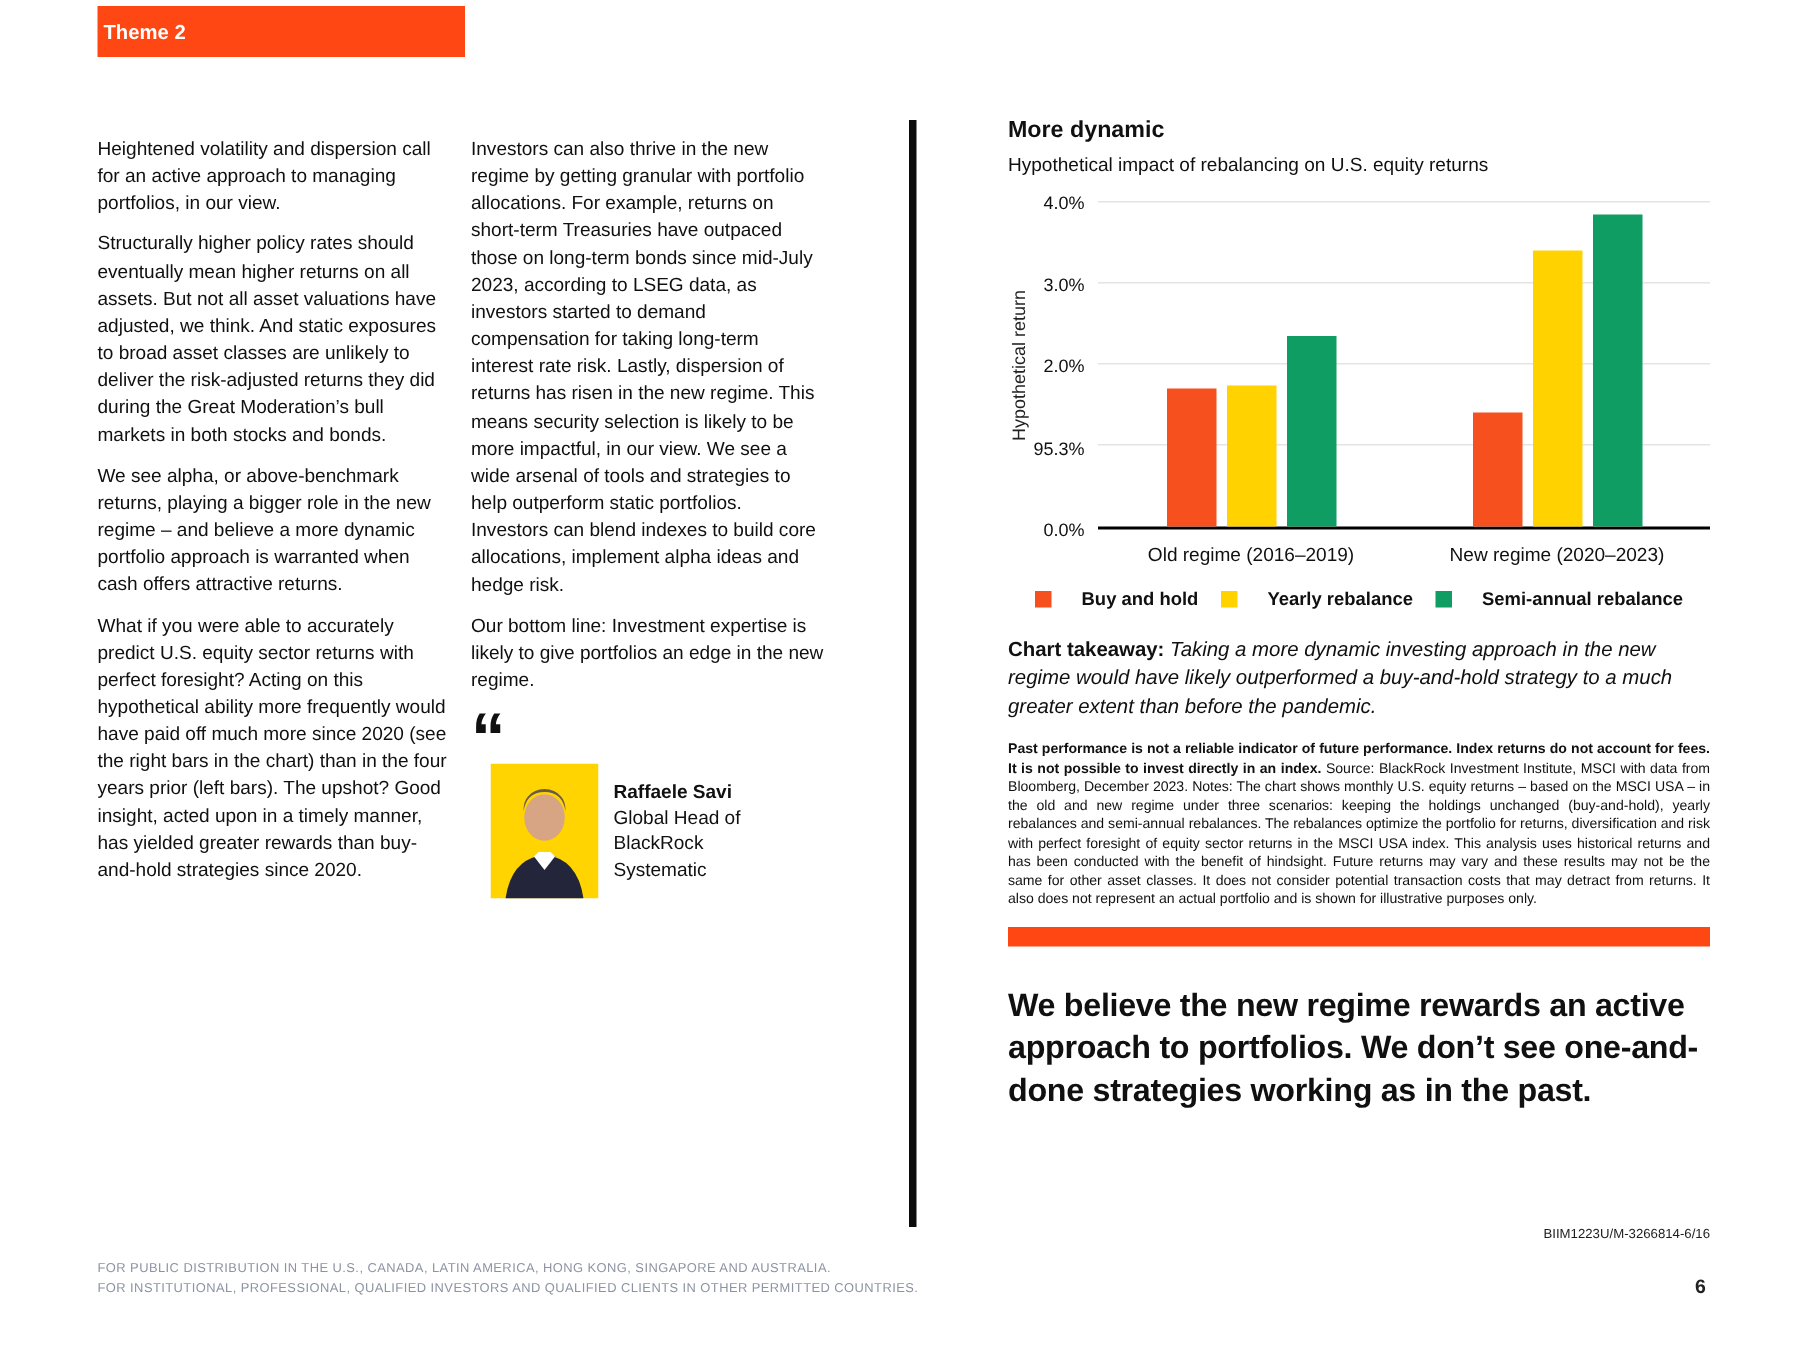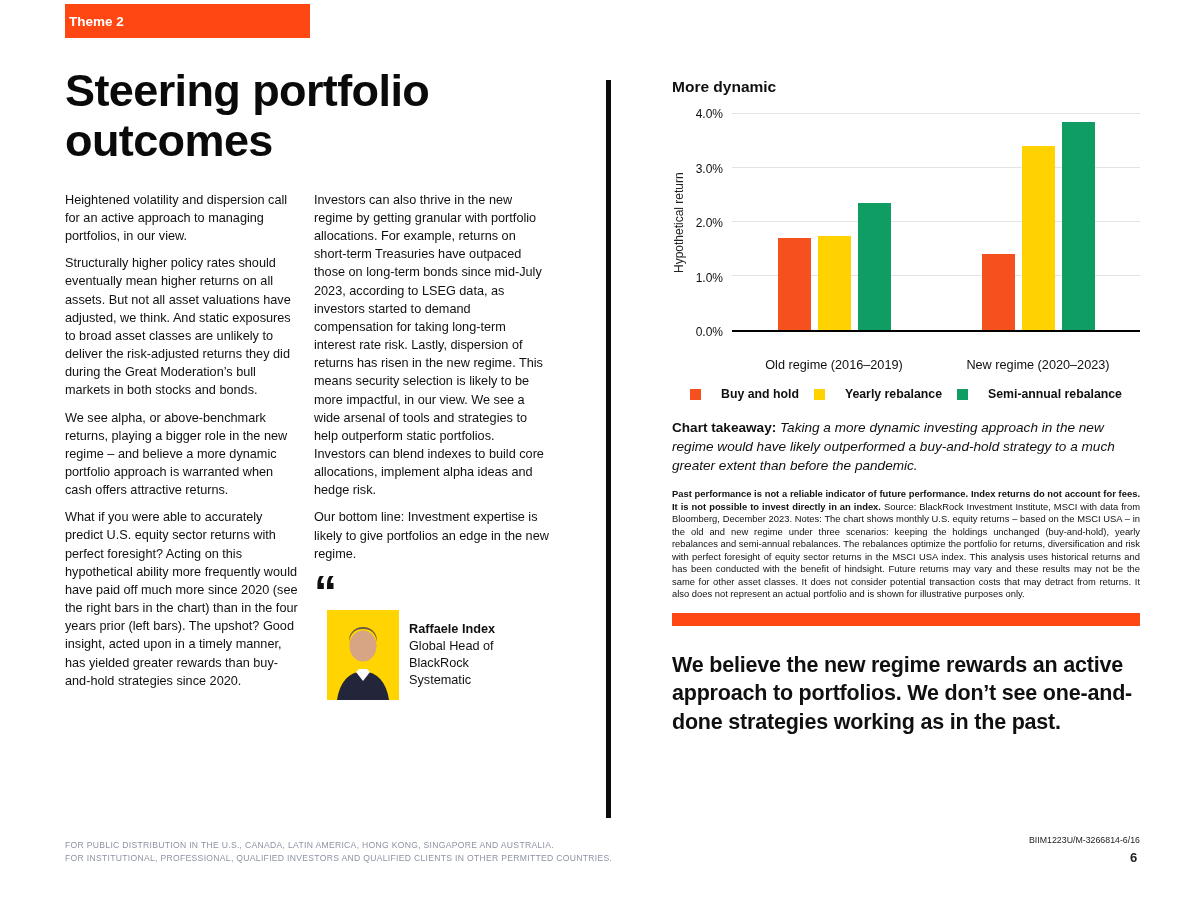--- a/index.html
+++ b/index.html
@@ -34,50 +34,49 @@
   .chart-row{display:flex;height:218px;}
   .chart-ylabel{writing-mode:vertical-rl;transform:rotate(180deg);text-align:center;
                 font-size:12px;width:18px;color:#222;}
   .chart-yticks{position:relative;width:42px;font-size:12px;}
   .chart-yticks span{position:absolute;right:9px;}
   .chart-plot{flex:1;position:relative;border-bottom:2px solid #000;
               display:flex;justify-content:space-around;}
   .gridline{position:absolute;left:0;right:0;height:1px;background:#e4e4e4;}
   .bar-group{display:flex;align-items:flex-end;gap:7px;z-index:1;}
   .bar{width:33px;}
-  .chart-xlabels{display:flex;margin-left:60px;margin-top:26px;font-size:12.7px;}
+  .chart-xlabels{display:flex;margin-left:60px;margin-top:10px;font-size:12.7px;}
   .chart-xlabels span{flex:1;text-align:center;}
   .chart-legend{display:flex;justify-content:center;gap:15px;margin-top:15px;}
   .legend-item{display:flex;align-items:center;gap:20px;font-weight:700;font-size:12.3px;}
   .swatch{width:11px;height:11px;display:inline-block;flex:none;}
 
   .takeaway{margin-top:18px;font-size:13.6px;line-height:1.38;}
   .takeaway .tk-label{font-weight:800;}
   .takeaway .tk-text{font-style:italic;}
 
   .disclosure{margin-top:13px;font-size:9.4px;line-height:1.33;text-align:justify;}
   .disclosure .d-bold{font-weight:700;}
 
   .orange-bar{margin-top:12px;height:13px;background:#FF4713;}
   .statement{margin-top:25px;font-size:21.5px;font-weight:800;line-height:1.33;letter-spacing:-0.2px;}
 
   .footer{position:absolute;left:65px;top:839px;font-size:8.6px;line-height:1.55;
           color:#8d93a3;letter-spacing:0.3px;}
   .pagenum{position:absolute;left:1130px;top:850px;font-weight:700;font-size:13px;color:#222;}
-  .doccode{position:absolute;right:60px;top:835px;font-size:8.8px;color:#1c1c1c;}
+  .doccode{position:absolute;right:60px;top:817px;font-size:8.8px;color:#1c1c1c;}
 </style>
 </head>
 <body>
 
 <div class="badge">
   <span>Theme 2</span>
 </div>
 
 <div class="left">
-  <h1 class="headline">Steering portfolio outcomes</h1>
   <div class="cols">
     <div class="col">
         <p>Heightened volatility and dispersion call for an active approach to managing portfolios, in our view.</p>
         <p>Structurally higher policy rates should eventually mean higher returns on all assets. But not all asset valuations have adjusted, we think. And static exposures to broad asset classes are unlikely to deliver the risk-adjusted returns they did during the Great Moderation’s bull markets in both stocks and bonds.</p>
         <p>We see alpha, or above-benchmark returns, playing a bigger role in the new regime – and believe a more dynamic portfolio approach is warranted when cash offers attractive returns.</p>
         <p>What if you were able to accurately predict U.S. equity sector returns with perfect foresight? Acting on this hypothetical ability more frequently would have paid off much more since 2020 (see the right bars in the chart) than in the four years prior (left bars). The upshot? Good insight, acted upon in a timely manner, has yielded greater rewards than buy-and-hold strategies since 2020.</p>
       </div>
     <div class="col">
       <div>
           <p>Investors can also thrive in the new regime by getting granular with portfolio allocations. For example, returns on short-term Treasuries have outpaced those on long-term bonds since mid-July 2023, according to LSEG data, as investors started to demand compensation for taking long-term interest rate risk. Lastly, dispersion of returns has risen in the new regime. This means security selection is likely to be more impactful, in our view. We see a wide arsenal of tools and strategies to help outperform static portfolios. Investors can blend indexes to build core allocations, implement alpha ideas and hedge risk.</p>
@@ -87,40 +86,41 @@
         <div class="quote-mark">“</div>
         <div class="attrib">
           <svg class="photo" viewBox="0 0 72 90" aria-hidden="true">
             <rect width="72" height="90" fill="#FFD400"></rect>
             <ellipse cx="36" cy="36" rx="13.5" ry="15.5" fill="#D7A583"></ellipse>
             <path d="M22 32 q2 -13 14 -13 q12 0 14 13 q0 -7 -3 -10 q-4 -5 -11 -5 q-7 0 -11 5 q-3 3 -3 10z" fill="#6b5a49"></path>
             <path d="M10 90 q4 -27 26 -29 q22 2 26 29z" fill="#23263a"></path>
             <path d="M29 62 l7 9 l7 -9 l-3 -3 h-8z" fill="#ffffff"></path>
           </svg>
           <div class="attrib-right">
-            <div class="attrib-name">Raffaele Index</div>
+            <div class="attrib-name">Raffaele Savi</div>
             <div class="attrib-title">Global Head of BlackRock Systematic</div>
           </div>
         </div>
       </div>
     </div>
   </div>
 </div>
 
 <div class="divider"></div>
 
 <div class="right">
   <div class="chart-title">More dynamic</div>
+  <div class="chart-subtitle">Hypothetical impact of rebalancing on U.S. equity returns</div>
 
   <div class="chart-wrap">
     <div class="chart-row">
       <div class="chart-ylabel">Hypothetical return</div>
       <div class="chart-yticks">
           <span style="bottom: calc(0% - 7px);">0.0%</span>
-          <span style="bottom: calc(25% - 7px);">1.0%</span>
+          <span style="bottom: calc(25% - 7px);">95.3%</span>
           <span style="bottom: calc(50% - 7px);">2.0%</span>
           <span style="bottom: calc(75% - 7px);">3.0%</span>
           <span style="bottom: calc(100% - 7px);">4.0%</span>
         </div>
       <div class="chart-plot">
           <div class="gridline" style="bottom: 25%;"></div>
           <div class="gridline" style="bottom: 50%;"></div>
           <div class="gridline" style="bottom: 75%;"></div>
           <div class="gridline" style="bottom: 100%;"></div>
           <div class="bar-group">

